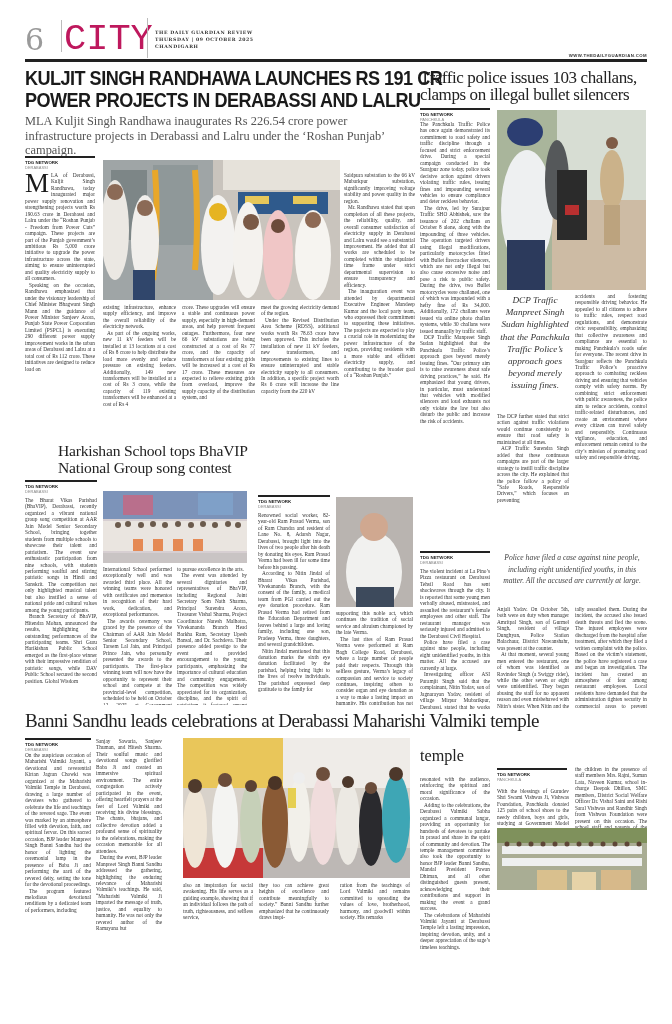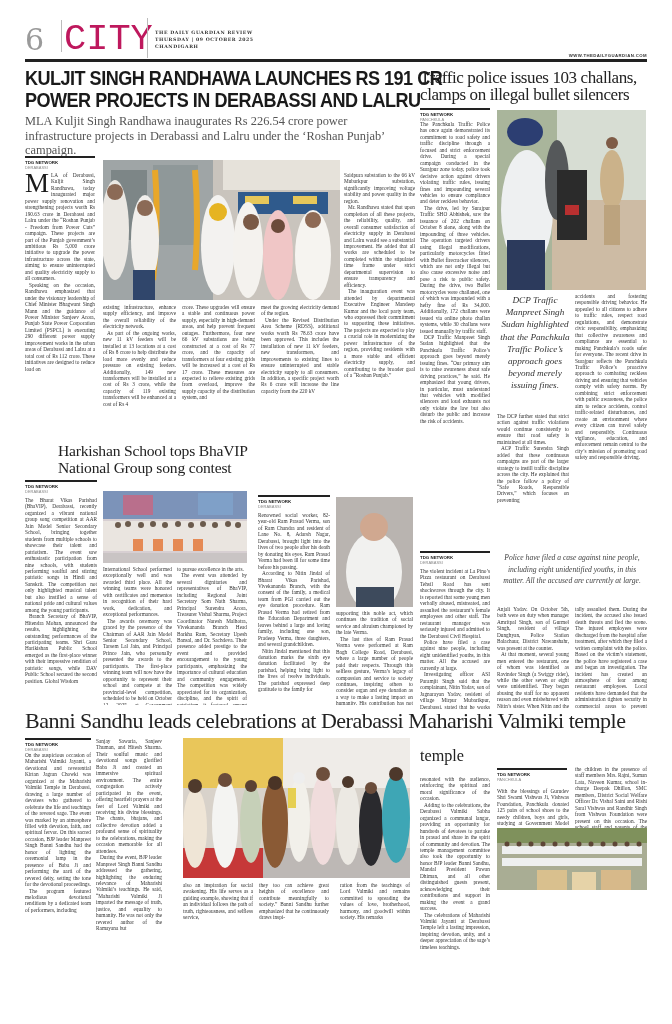--- a/index.html
+++ b/index.html
@@ -215,21 +215,21 @@
   <div class="abs body-text" style="left:77px;top:92px;width:72px;height:103px;">
     <span>Anjali Yadav. On October 5th, both were on duty when manager Amritpal Singh, son of Gurmel Singh, resident of village Dunghyan, Police Station Balachaur, District Nawanshahr, was present at the counter.</span>
     <p>At that moment, several young men entered the restaurant, one of whom was identified as Ravinder Singh (a Swiggy rider), while the other seven or eight were unidentified. They began abusing the staff for no apparent reason and even misbehaved with Nitin’s sister. When Nitin and the manager tried to stop them, the accused bru-</p>
   </div>
   <div class="abs body-text" style="left:155px;top:92px;width:72px;height:103px;">
     <span>tally assaulted them. During the incident, the accused also issued death threats and fled the scene. The injured employees were discharged from the hospital after treatment, after which they filed a written complaint with the police. Based on the victim’s statement, the police have registered a case and began an investigation. The incident has created an atmosphere of fear among restaurant employees. Local residents have demanded that the administration tighten security in commercial areas to prevent similar incidents from happening again.</span>
   </div>
 </div>
 
 <div class="abs" style="left:25px;top:712px;width:400px;height:300px;">
-  <div class="abs hdr-serif" style="left:0;top:0;width:460px;font-size:22px;line-height:17px;letter-spacing:-0.5px;white-space:nowrap;">Banni Sandhu leads celebrations at Derabassi Maharishi Valmiki temple</div>
+  <div class="abs hdr-serif" style="left:0;top:0;width:460px;font-size:19px;line-height:17px;letter-spacing:-0.5px;white-space:nowrap;">Banni Sandhu leads celebrations at Derabassi Maharishi Valmiki temple</div>
   <div class="abs byline" style="left:0;top:26px;width:66px;">
     <span>TDG NETWORK</span>
     <span class="loc">DERABASSI</span>
   </div>
   <div class="abs body-text" style="left:0;top:40px;width:66px;height:260px;">
     <span>On the auspicious occasion of Maharishi Valmiki Jayanti, a devotional and reverential Kirtan Jagran Chowki was organized at the Maharishi Valmiki Temple in Derabassi, drawing a large number of devotees who gathered to celebrate the life and teachings of the revered sage. The event was marked by an atmosphere filled with devotion, faith, and spiritual fervor. On this sacred occasion, BJP leader Manpreet Singh Banni Sandhu had the honor of lighting the ceremonial lamp in the presence of Baba Ji and performing the aarti of the revered deity, setting the tone for the devotional proceedings.</span>
     <p>The program featured melodious devotional renditions by a dedicated team of performers, including</p>
   </div>
   <div class="abs body-text" style="left:71px;top:26px;width:66px;height:274px;">
     <span>Sanjay Sawaria, Sanjeev Thuman, and Hitesh Sharma. Their soulful music and devotional songs glorified Baba Ji and created an immersive spiritual environment. The entire congregation actively participated in the event, offering heartfelt prayers at the feet of Lord Valmiki and receiving his divine blessings. The chants, bhajans, and collective devotion added a profound sense of spirituality to the celebrations, making the occasion memorable for all attendees.</span>

